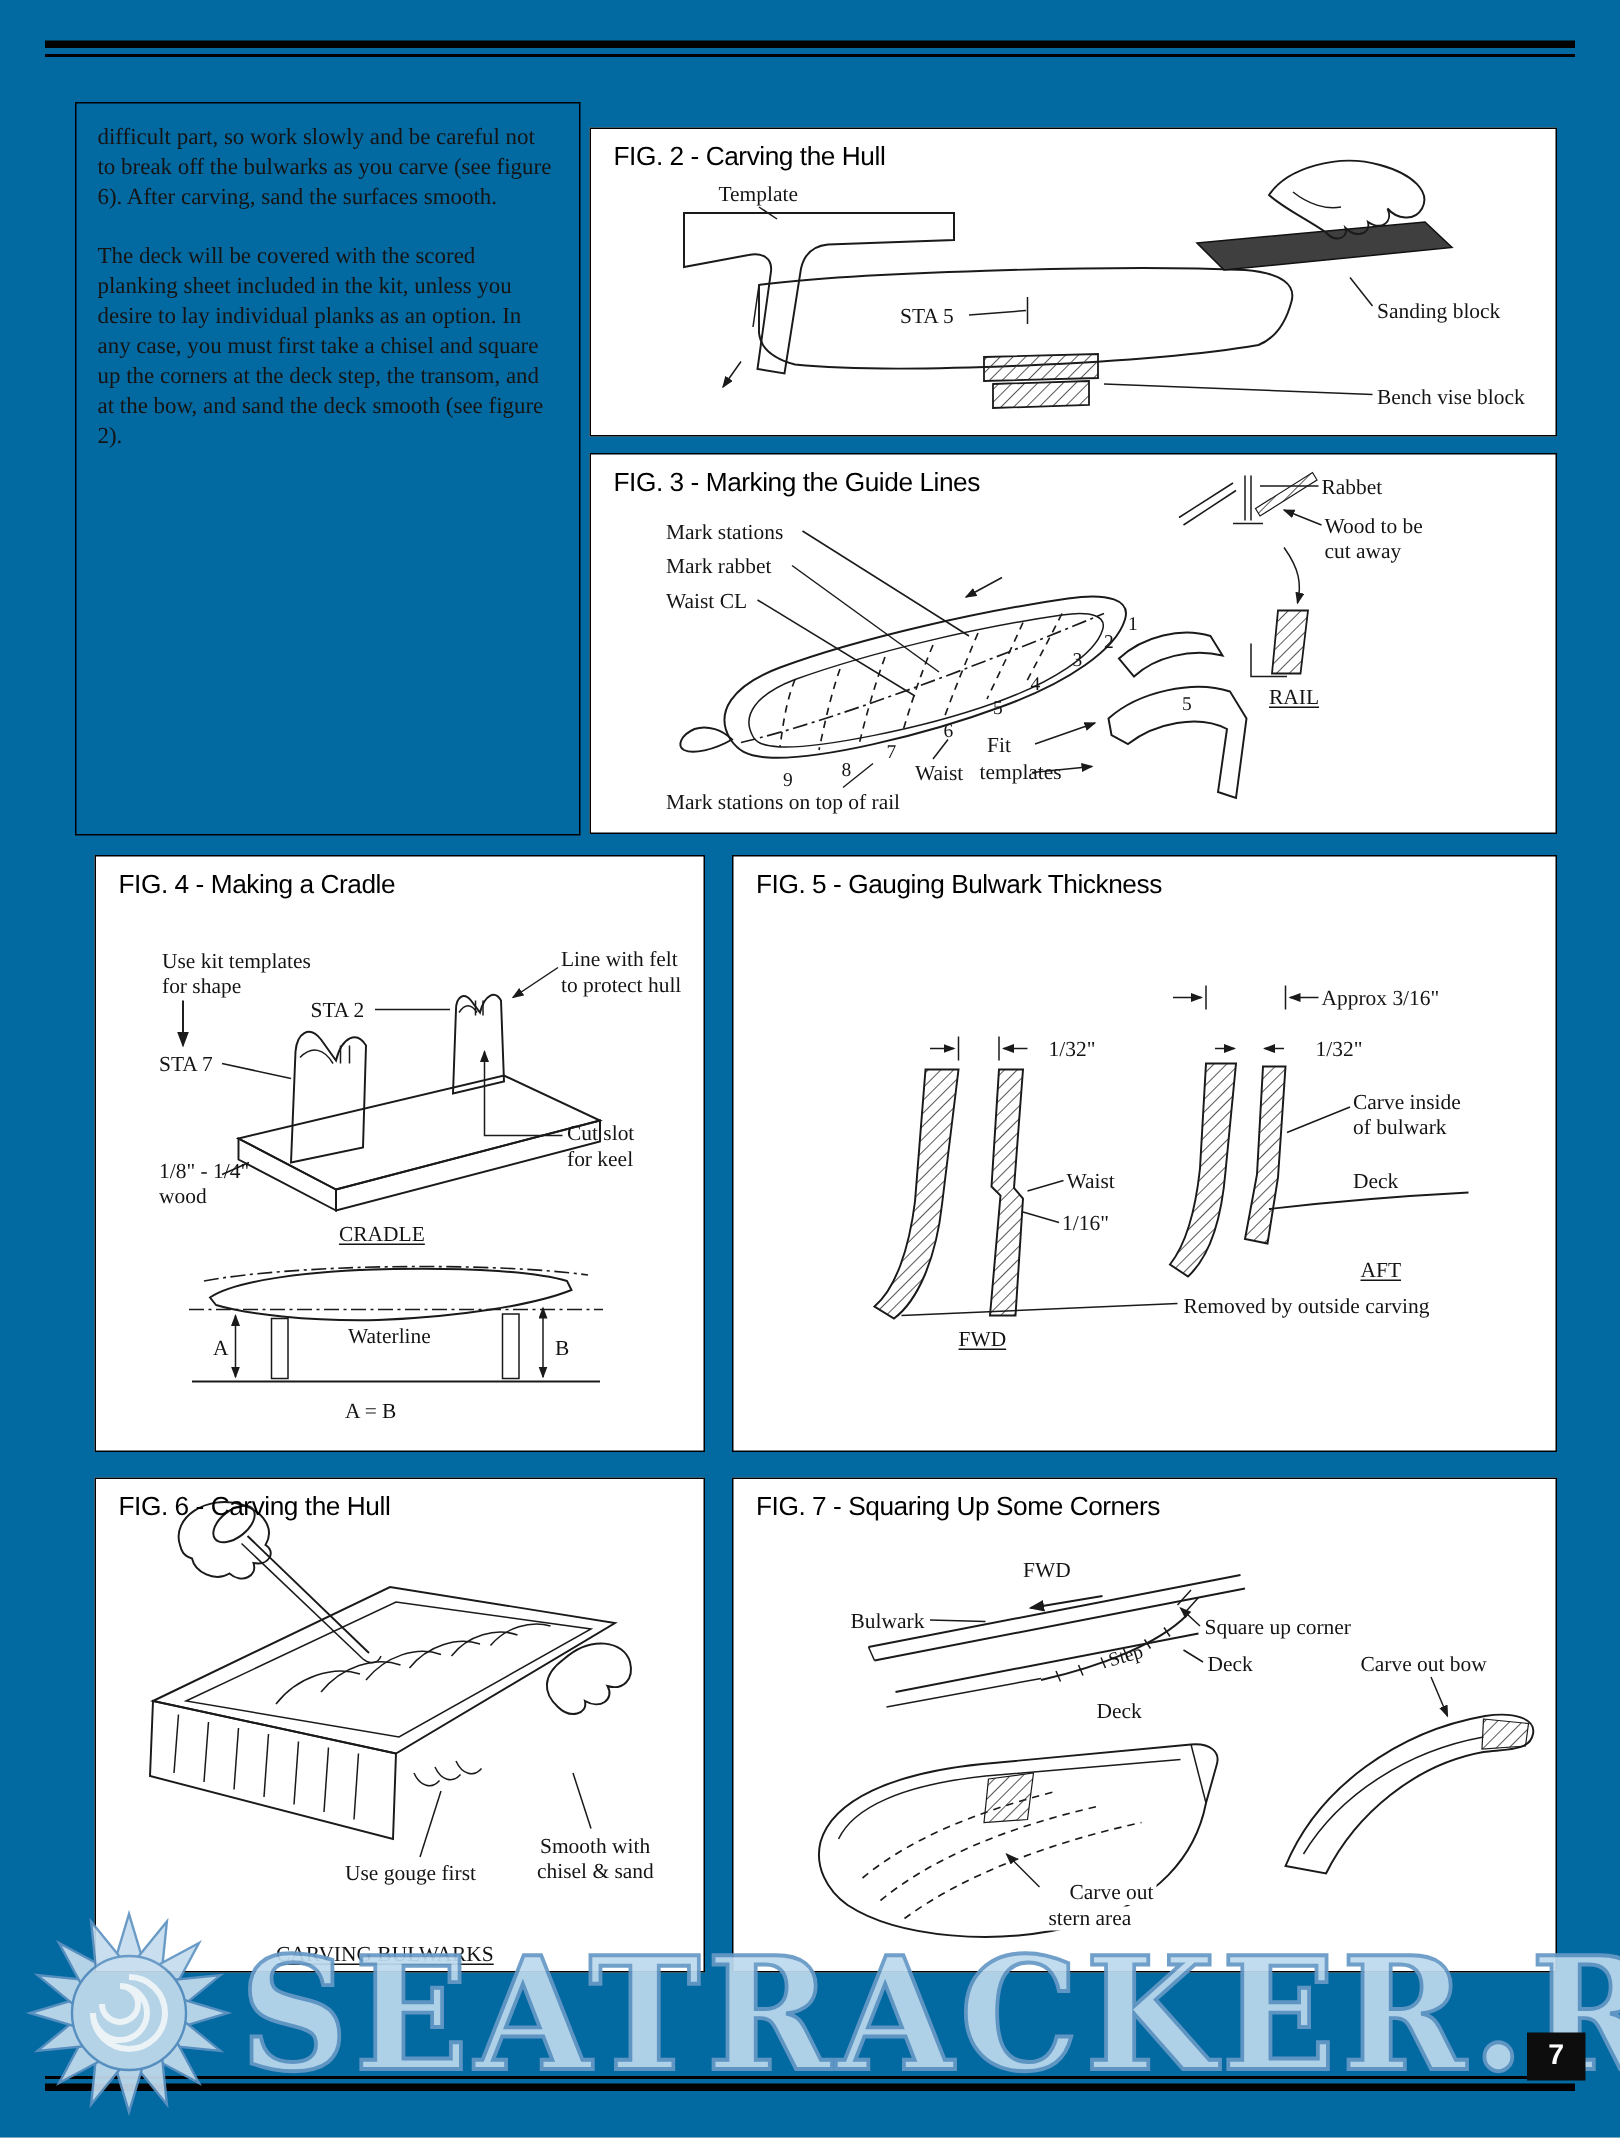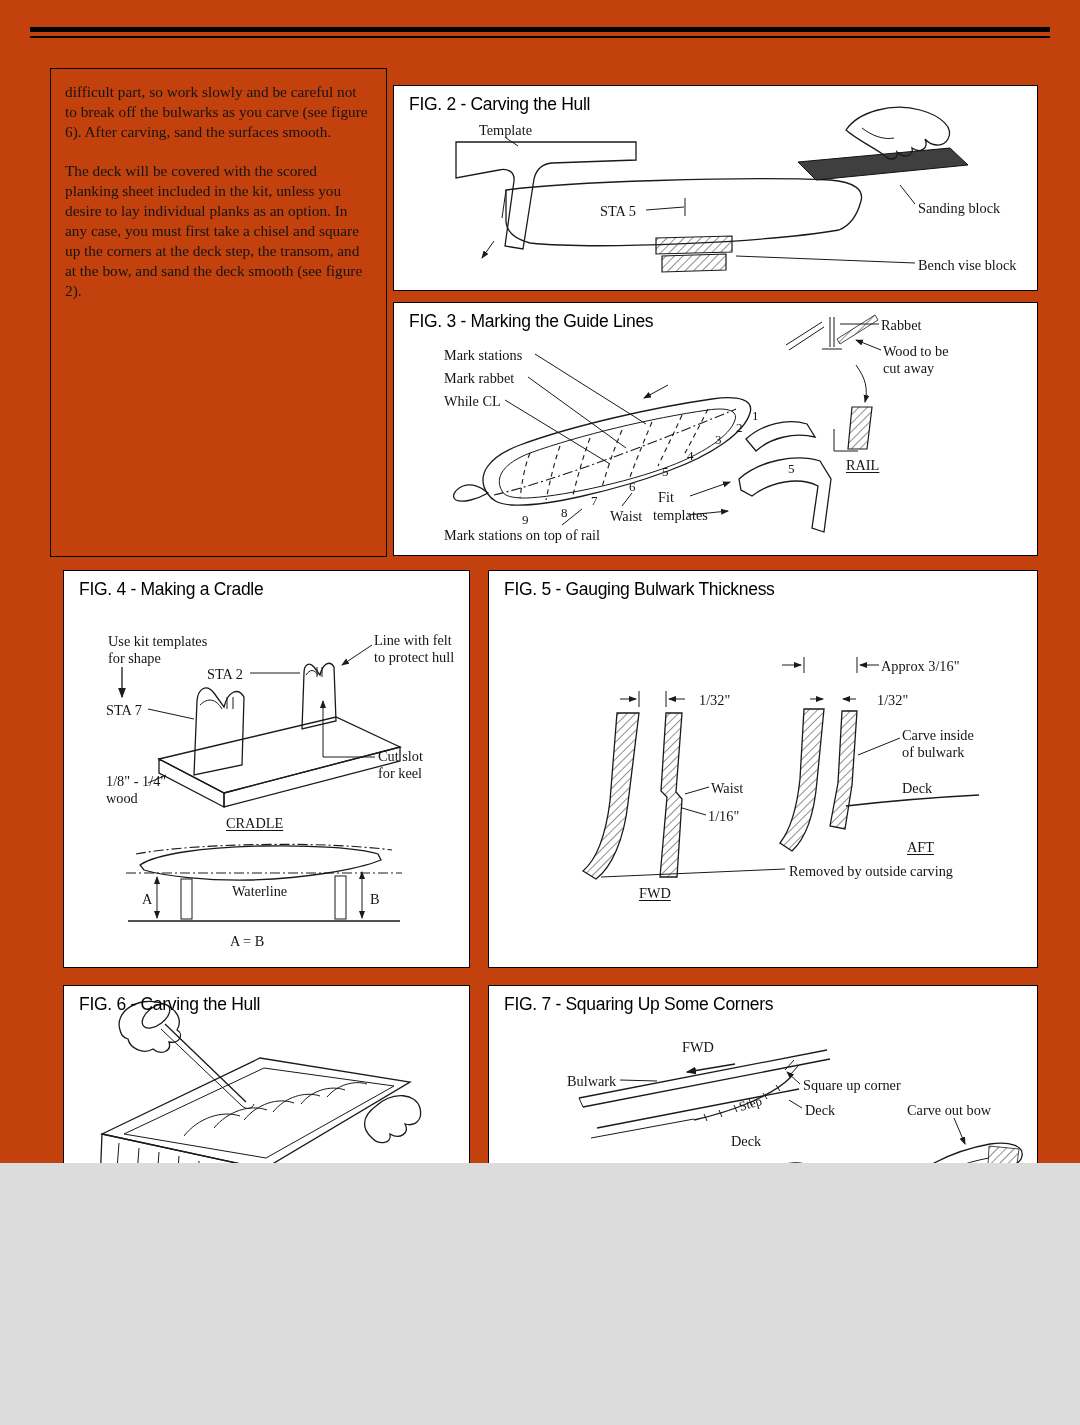--- a/index.html
+++ b/index.html
@@ -1,16 +1,16 @@
 <!DOCTYPE html>
 <html><head>
 <meta charset="utf-8">
 <style>
   html,body{margin:0;padding:0;background:#dcdcdc;}
-  .page{position:relative;width:1080px;height:1163px;background:#c2410c;font-family:"Liberation Serif",serif;color:#141414;overflow:hidden;margin:0 auto;}
+  .page{position:relative;width:1080px;height:1425px;background:#0369a1;font-family:"Liberation Serif",serif;color:#141414;overflow:hidden;margin:0 auto;}
   .rule{position:absolute;left:30px;width:1020px;background:#000;}
   .rule.thick{height:5px;}
   .rule.thin{height:2px;}
   .textbox{position:absolute;left:50px;top:68px;width:337px;height:489px;border:1.5px solid #000;padding:13px 14px;box-sizing:border-box;}
   .textbox p{margin:0 0 19px;font-size:15.3px;line-height:1.31;}
   .fig{position:absolute;border:1.8px solid #000;box-sizing:border-box;background:#fff;}
   .ftitle{position:absolute;left:15px;top:8px;margin:0;font-family:"Liberation Sans",sans-serif;font-weight:400;font-size:17.5px;letter-spacing:-0.3px;color:#000;z-index:3;}
   .fig svg{position:absolute;left:0;top:0;z-index:1;}
   .lb{position:absolute;font-size:14.3px;line-height:16px;white-space:nowrap;color:#141414;z-index:2;}
   .u{text-decoration:underline;text-underline-offset:2px;}
@@ -109,21 +109,21 @@
       <line class="lnthin" x1="440" y1="14" x2="440" y2="44"></line>
       <line class="lnthin" x1="428" y1="46" x2="448" y2="46"></line>
       <line class="lnthin" x1="485" y1="21" x2="446" y2="21"></line>
       <line class="lnthin" x1="487" y1="47" x2="462" y2="37" marker-end="url(#a3)"></line>
       <path class="lnthin" d="M462,62 C472,76 474,86 471,99" marker-end="url(#a3)"></path>
       <polygon points="458,104 478,104 473,146 454,146" fill="url(#h3)" stroke="#1a1a1a" stroke-width="1.2"></polygon>
       <path class="lnthin" d="M440,126 L440,148 L464,148"></path>
     </svg>
     <span class="lb" style="left:50px;top:44px">Mark stations</span>
     <span class="lb" style="left:50px;top:67px">Mark rabbet</span>
-    <span class="lb" style="left:50px;top:90px">While CL</span>
+    <span class="lb" style="left:50px;top:90px">Waist CL</span>
     <span class="lb" style="left:487px;top:14px">Rabbet</span>
     <span class="lb" style="left:489px;top:40px">Wood to be</span>
     <span class="lb" style="left:489px;top:57px">cut away</span>
     <span class="lb u" style="left:452px;top:154px">RAIL</span>
     <span class="lb" style="left:216px;top:205px">Waist</span>
     <span class="lb" style="left:264px;top:186px">Fit</span>
     <span class="lb" style="left:259px;top:204px">templates</span>
     <span class="lb" style="left:50px;top:224px">Mark stations on top of rail</span>
     <span class="lb sm" style="left:394px;top:158px">5</span>
     <span class="lb sm" style="left:358px;top:105px">1</span>

